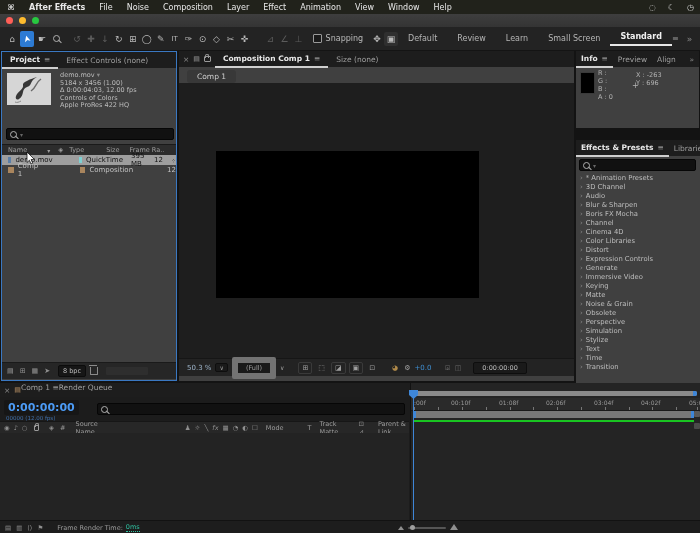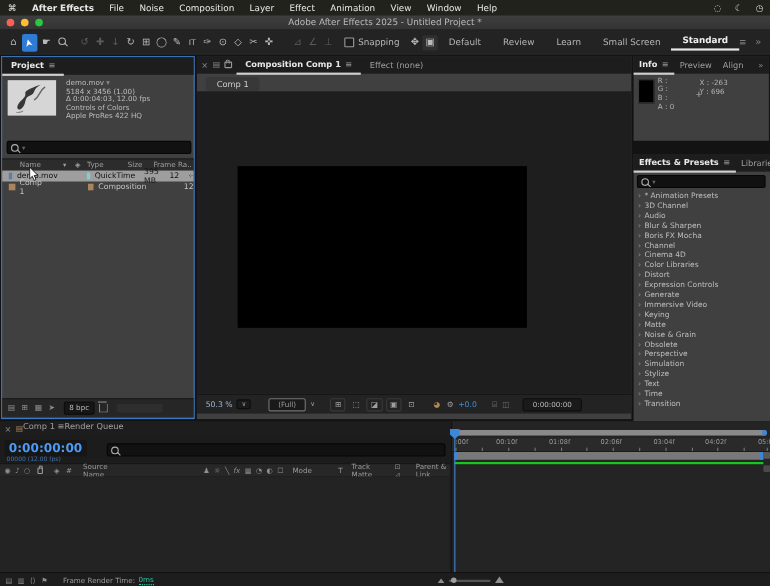--- a/index.html
+++ b/index.html
@@ -84,21 +84,20 @@
     <span class="spacer"></span>
     <span class="stat">◌</span>
     <span class="stat">☾</span>
     <span class="stat">◷</span>
   </div>
 
   <div class="abs titlebar">
     <span class="light" style="background:#ff5f57"></span>
     <span class="light" style="background:#febc2e"></span>
     <span class="light" style="background:#28c840"></span>
-    <span class="t">Adobe After Effects 2025 - Untitled Project *</span>
   </div>
 
   <div class="abs toolbar">
     <span style="width:6px"></span>
     <span class="tool">⌂</span>
     <span class="tool sel"><span>➤</span></span>
     <span class="tool">☛</span>
     <span class="tool"><span class="mag"></span></span>
     <span style="width:8px"></span>
     <span class="tool dim">↺</span>
@@ -132,20 +131,21 @@
     <span style="color:#9a9a9a;font-size:8px">≡</span>
     <span style="padding:0 8px;color:#8a8a8a">»</span>
   </div>
 
   <div class="panel" style="left:1px;top:51px;width:176px;height:330px;border:1px solid #3a78c2;box-sizing:border-box">
     <div class="tabbar">
       <span class="tab active">
         <span>Project</span>
         <span class="hamb">≡</span>
       </span>
+      <span class="tab">Effect Controls (none)</span>
     </div>
 
     <div class="abs" style="left:5px;top:21px;width:44px;height:32px;background:#cfcfcf">
       <svg width="44" height="32" viewBox="0 0 44 32">
         <rect width="44" height="32" fill="#d6d6d6"></rect>
         <path d="M30 4 C22 8, 26 12, 20 14 C14 16, 18 22, 12 26 C10 27.5, 8 26, 9 23 C11 18, 17 16, 16 12 C15 9, 24 6, 30 4 Z" fill="#1b1b1b" opacity="0.85"></path>
         <path d="M34 6 C28 10, 30 14, 24 18" stroke="#6a6a6a" stroke-width="1.5" fill="none"></path>
         <path d="M14 28 C12 29, 10 30, 8 29" stroke="#8a8a8a" stroke-width="1" fill="none"></path>
       </svg>
     </div>
@@ -157,21 +157,21 @@
       <div>Controls of Colors</div>
       <div>Apple ProRes 422 HQ</div>
     </div>
 
     <div class="abs searchbox" style="left:4px;top:76px;width:166px">
       <span class="mag" style="margin:0 3px"></span>
       <span style="color:#666;font-size:6px">▾</span>
     </div>
 
     <div class="abs row" style="left:0;top:92px;width:174px;height:10px;background:#2c2c2c;font-size:6.5px;color:#9f9f9f;border-top:1px solid #1a1a1a;border-bottom:1px solid #1a1a1a">
-      <span style="padding-left:16px">Name</span>
+      <span style="padding-left:6px">Name</span>
       <span style="margin-left:20px;font-size:6px">▾</span>
       <span style="margin-left:8px">◈</span>
       <span style="margin-left:6px">Type</span>
       <span style="margin-left:22px">Size</span>
       <span style="margin-left:10px">Frame Ra..</span>
     </div>
 
     <div class="abs prow sel" style="left:0;top:103px;width:174px">
       <span class="sw" style="margin-left:6px;background:#5b7fa8"></span>
       <span>demo.mov</span>
@@ -206,32 +206,32 @@
 
   <div class="panel" style="left:179px;top:51px;width:395px;height:330px">
     <div class="tabbar">
       <span style="padding:0 4px;color:#8a8a8a">×</span>
       <span style="color:#8a8a8a;font-size:7px">▤</span>
       <span class="mini-lock"></span>
       <span class="tab active">
         <span>Composition Comp 1</span>
         <span class="hamb">≡</span>
       </span>
-      <span class="tab">Effect (none)</span>
+      <span class="tab">Size (none)</span>
     </div>
     <div class="abs" style="left:8px;top:19px;background:#383838;border-radius:3px;padding:2px 10px;font-size:7.5px;color:#cfcfcf">Comp 1</div>
 
     <div class="abs" style="left:0;top:32px;width:395px;height:275px;background:#1e1e1e">
       <div class="abs" style="left:37px;top:68px;width:263px;height:147px;background:#000"></div>
     </div>
 
     <div class="abs row" style="left:0;top:307px;width:395px;height:17px;background:#232323;border-top:1px solid #161616;font-size:7px;color:#9f9f9f">
       <span style="margin-left:8px;color:#9fb6cc">50.3 %</span>
       <span style="margin-left:4px;background:#1a1a1a;border:1px solid #0e0e0e;border-radius:2px;padding:0 3px;font-size:6px">∨</span>
-      <span style="margin-left:16px;background:#1a1a1a;border:1px solid #737373;border-radius:2px;padding:1px 8px;font-size:6.5px">(Full)</span>
+      <span style="margin-left:4px;background:#1a1a1a;border:6px solid #737373;border-radius:2px;padding:1px 8px;font-size:6.5px">(Full)</span>
       <span style="margin-left:4px;font-size:6px">∨</span>
       <span style="margin-left:14px;border:1px solid #3a3a3a;border-radius:2px;padding:1px 3px">⊞</span>
       <span style="margin-left:3px;padding:1px 3px">⬚</span>
       <span style="margin-left:3px;border:1px solid #3a3a3a;border-radius:2px;padding:1px 3px">◪</span>
       <span style="margin-left:3px;border:1px solid #3a3a3a;border-radius:2px;padding:1px 3px">▣</span>
       <span style="margin-left:3px;padding:1px 3px">⊡</span>
       <span style="margin-left:14px;color:#b08a4a">◕</span>
       <span style="margin-left:6px">⚙</span>
       <span style="margin-left:4px;color:#3f8fd2">+0.0</span>
       <span style="margin-left:14px">⌻</span>

